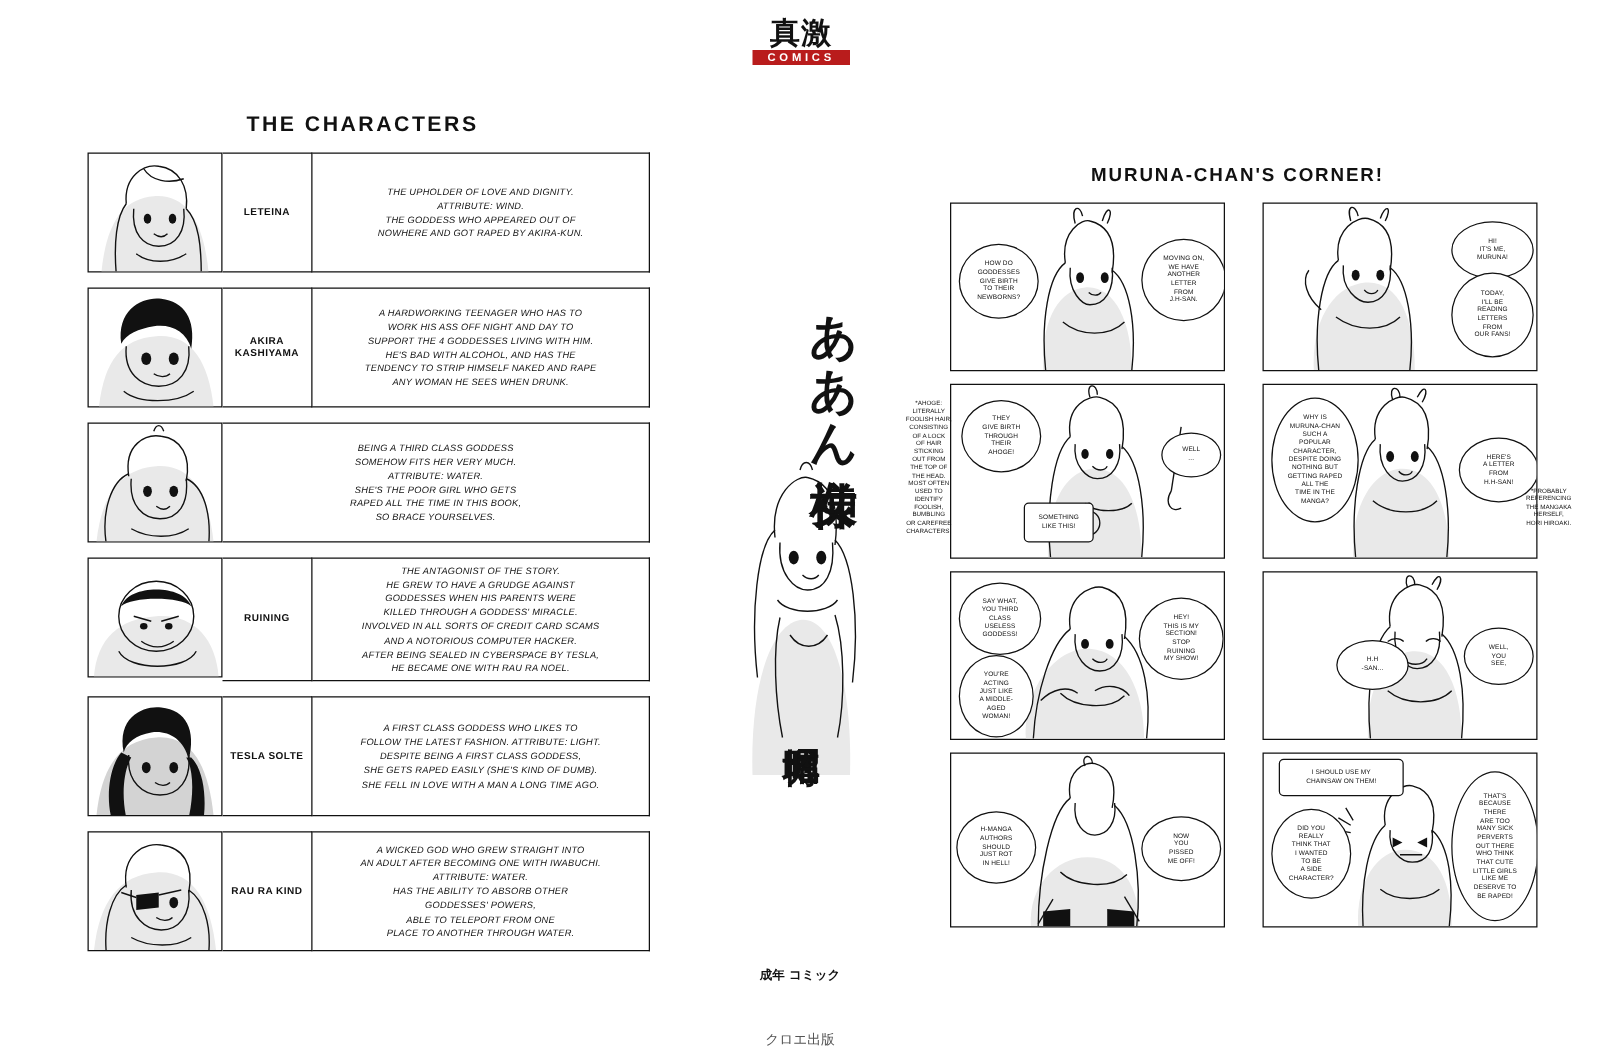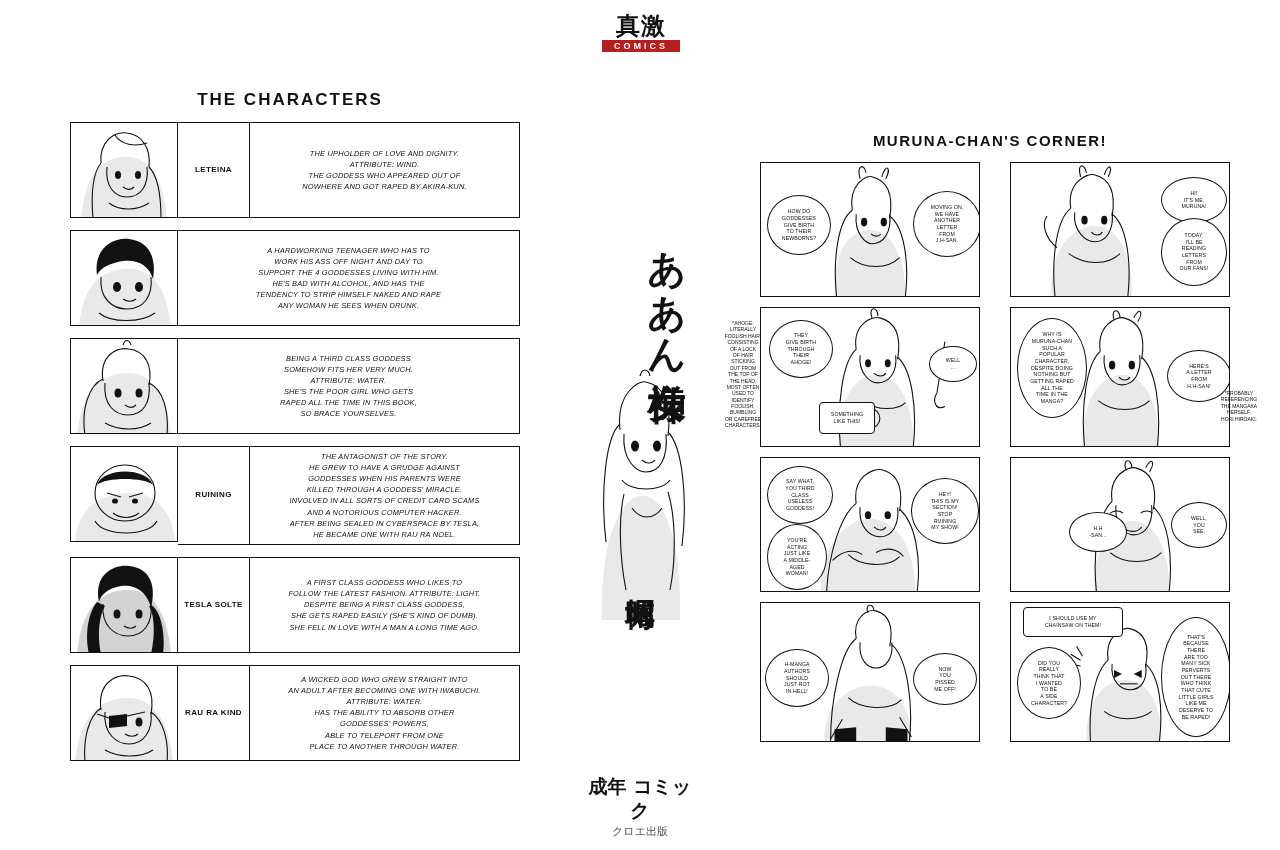--- a/index.html
+++ b/index.html
@@ -59,21 +59,21 @@
   .vtitle-wrap{position:absolute;left:0;top:72px;width:120px;display:flex;justify-content:center;}
   .author{
     position:absolute;left:0;top:575px;width:120px;display:flex;justify-content:center;
   }
   .author-inner{
     font-family:"DejaVu Sans", sans-serif;font-size:30px;font-weight:bold;
     writing-mode:vertical-rl;line-height:1.15;height:190px;
   }
   .rating{
     position:absolute;left:0;top:775px;width:120px;text-align:center;
-    font-family:"DejaVu Sans", sans-serif;font-size:19px;font-weight:bold;line-height:1.25;
+    font-family:"DejaVu Sans", sans-serif;font-size:10px;font-weight:bold;line-height:1.25;
   }
   .publisher{
     position:absolute;left:0;top:824px;width:120px;text-align:center;
     font-family:"DejaVu Sans", sans-serif;font-size:11px;color:#555;
   }
   .cover-girl{position:absolute;left:0px;top:360px;width:120px;height:260px;}
 
   
   .right-page{position:absolute;left:700px;top:0;width:580px;height:850px;}
   .corner-title{
@@ -139,20 +139,22 @@
           <svg viewBox="0 0 108 96" width="108" height="96">
             <path class="tone" d="M8 96 C12 58 26 40 54 38 C82 36 96 58 100 96 Z"></path>
             <path class="inkf" d="M26 44 C22 16 44 6 58 8 C76 10 86 24 82 48 C78 34 66 28 52 30 C40 32 30 36 26 44 Z"></path>
             <path class="ink" d="M30 46 C28 68 42 78 56 78 C72 78 82 66 80 46"></path>
             <ellipse class="inkf" cx="46" cy="56" rx="4" ry="5"></ellipse>
             <ellipse class="inkf" cx="68" cy="56" rx="4" ry="5"></ellipse>
             <path class="ink" d="M52 68 C56 71 62 71 65 68"></path>
             <path class="ink" d="M28 82 C40 92 70 92 84 82"></path>
           </svg>
         </div>
+        <div class="namecell">AKIRA
+KASHIYAMA</div>
         <div class="desccell">A HARDWORKING TEENAGER WHO HAS TO
 WORK HIS ASS OFF NIGHT AND DAY TO
 SUPPORT THE 4 GODDESSES LIVING WITH HIM.
 HE'S BAD WITH ALCOHOL, AND HAS THE
 TENDENCY TO STRIP HIMSELF NAKED AND RAPE
 ANY WOMAN HE SEES WHEN DRUNK.</div>
       </div>
 
       <div class="char-row">
         <div class="portrait">

